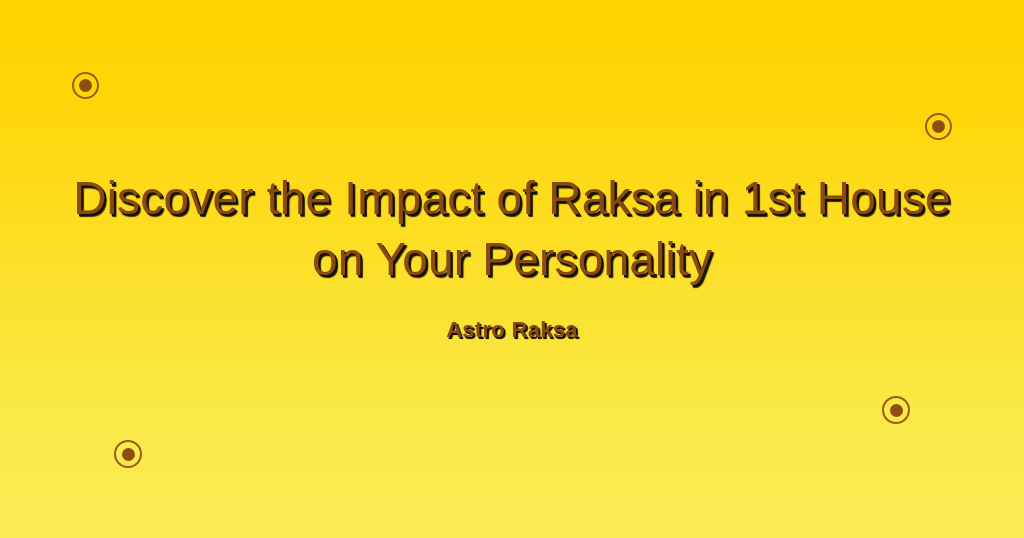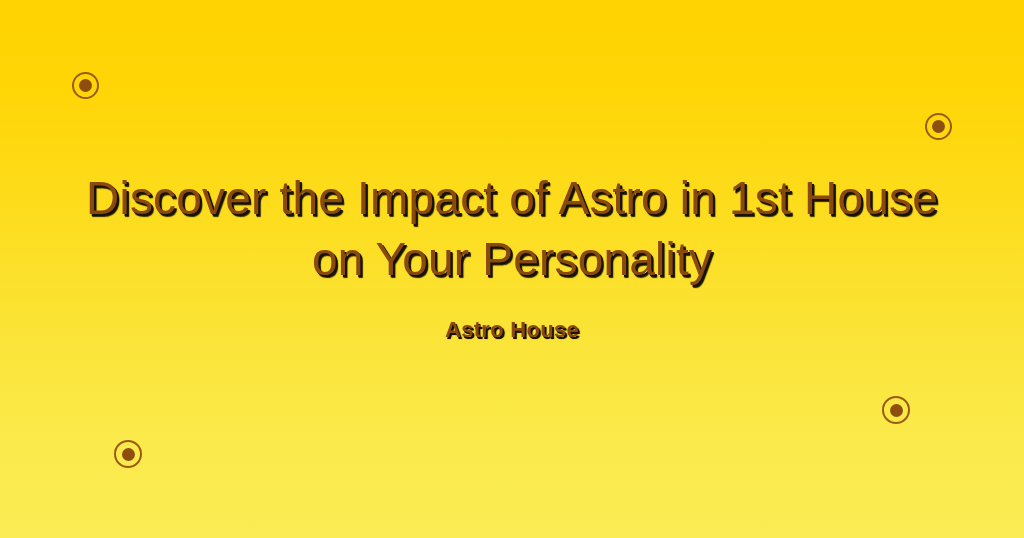--- a/index.html
+++ b/index.html
@@ -107,18 +107,18 @@
 
   <div class="ring ring-3">
     <span class="core"></span>
   </div>
 
   <div class="ring ring-4">
     <span class="core"></span>
   </div>
 
   <div class="content">
-    <h1 class="title">Discover the Impact of Astro in 1st House
+    <h1 class="title">Discover the Impact of Raksa in 1st House
 on Your Personality</h1>
-    <p class="subtitle">Astro House</p>
+    <p class="subtitle">Astro Raksa</p>
   </div>
 
 </div>
 
 </body></html>

